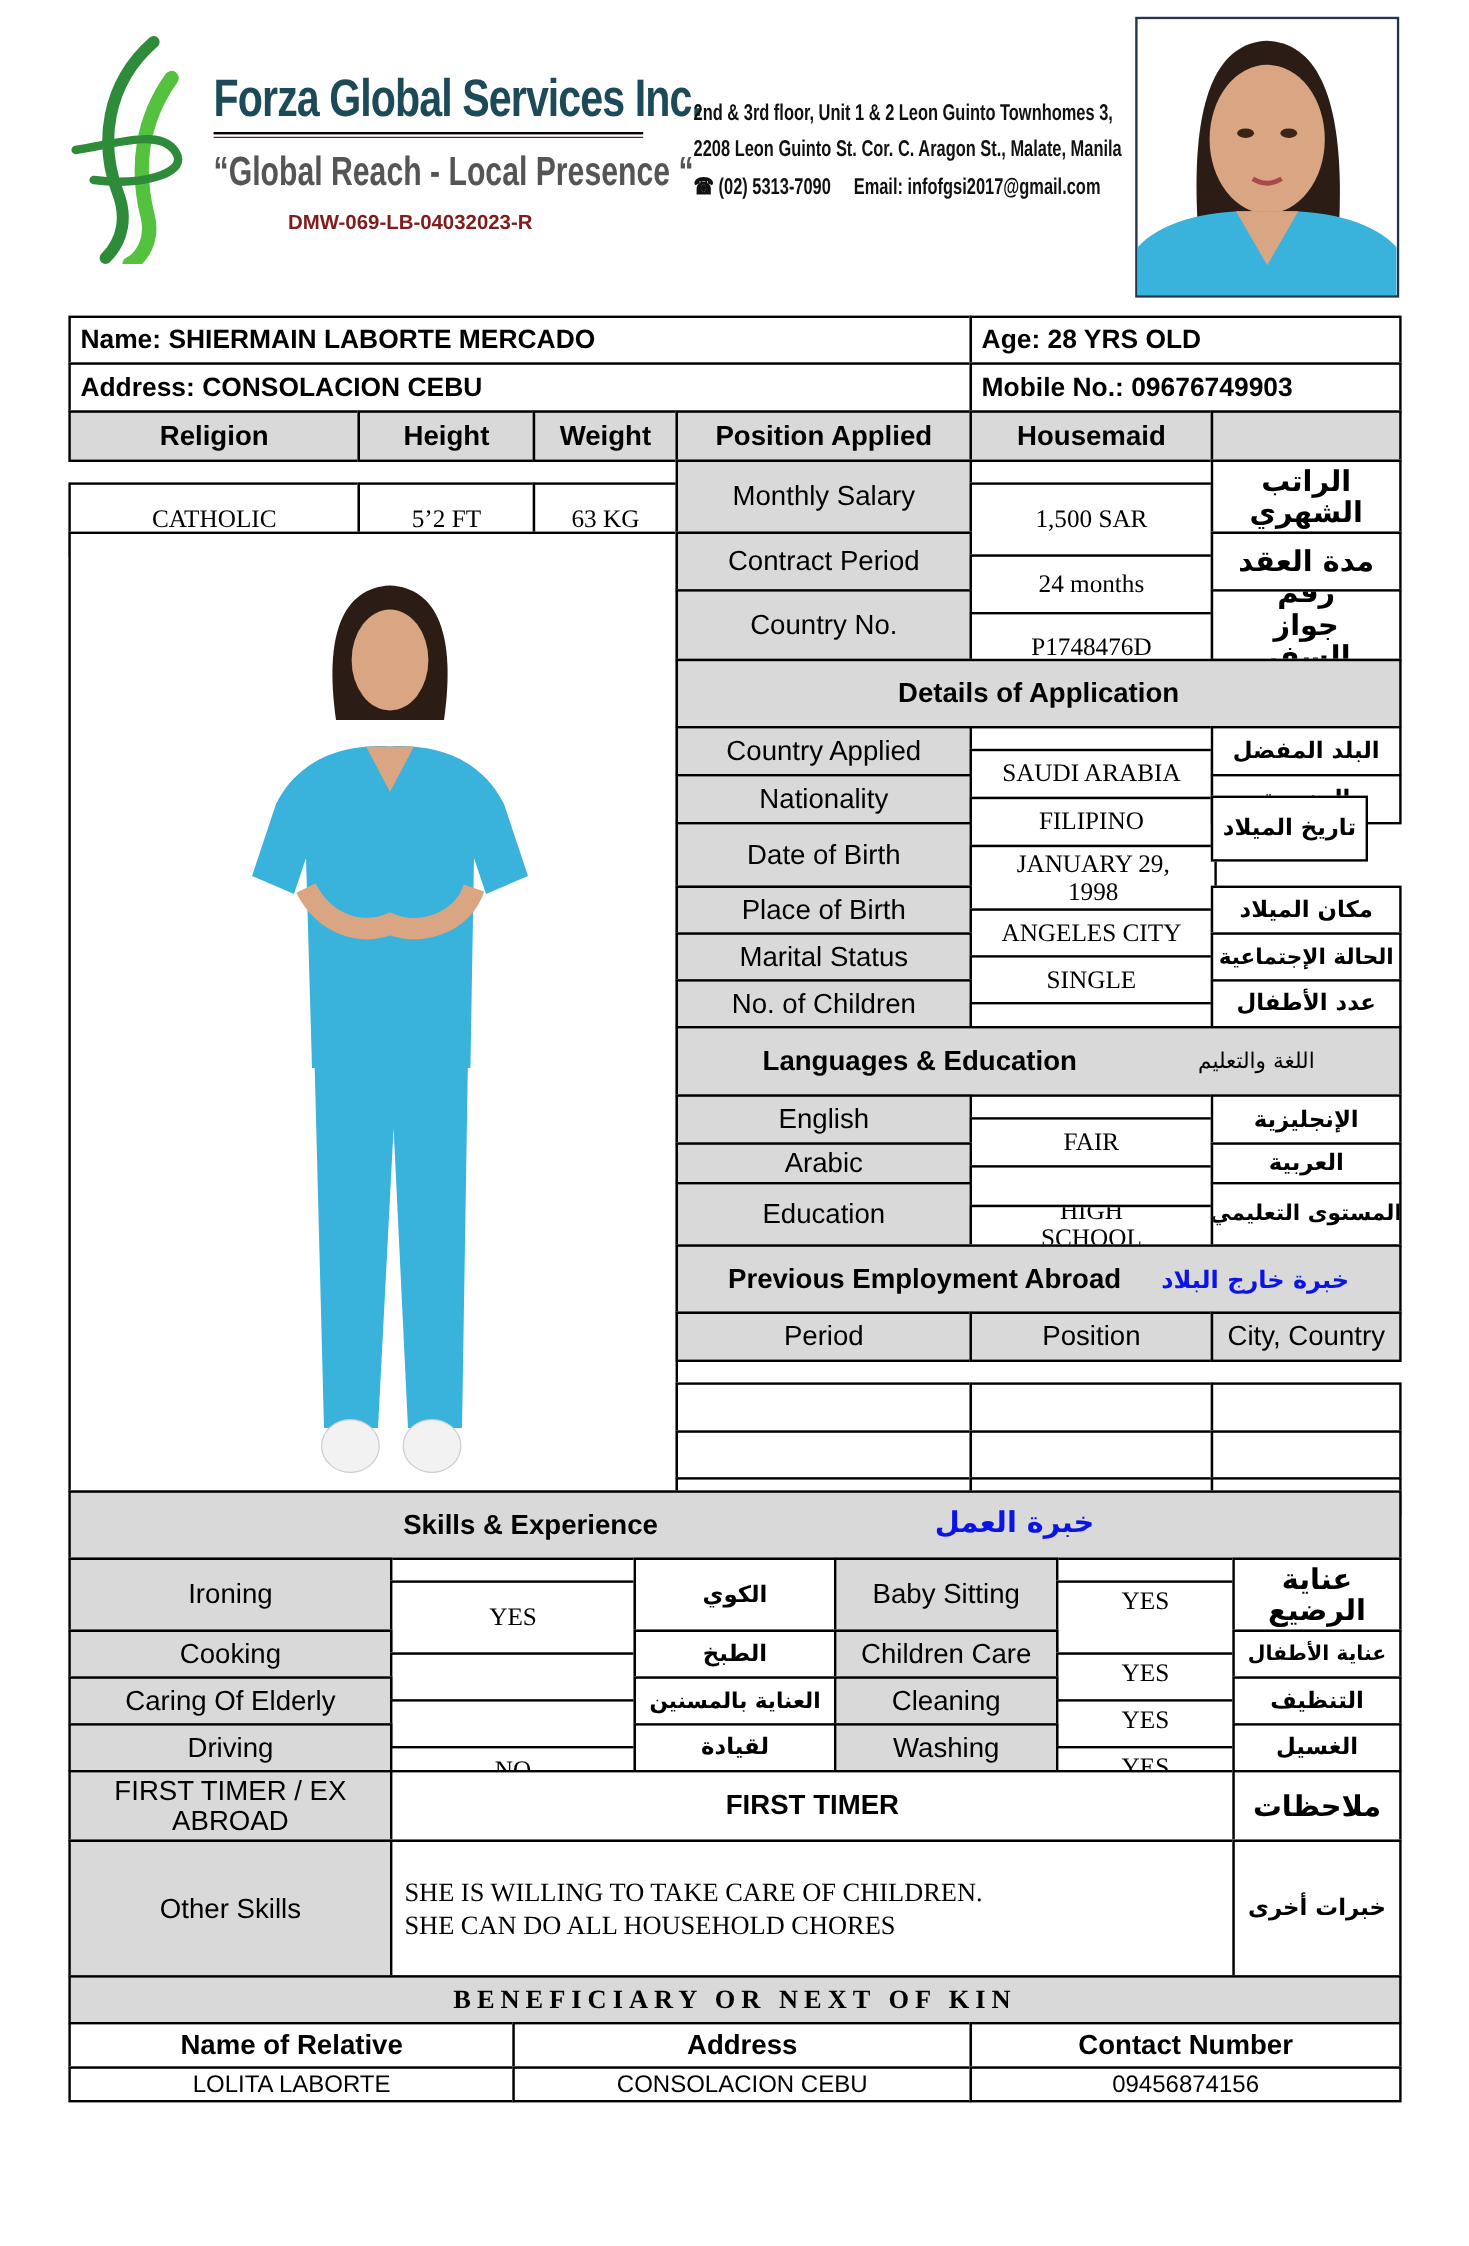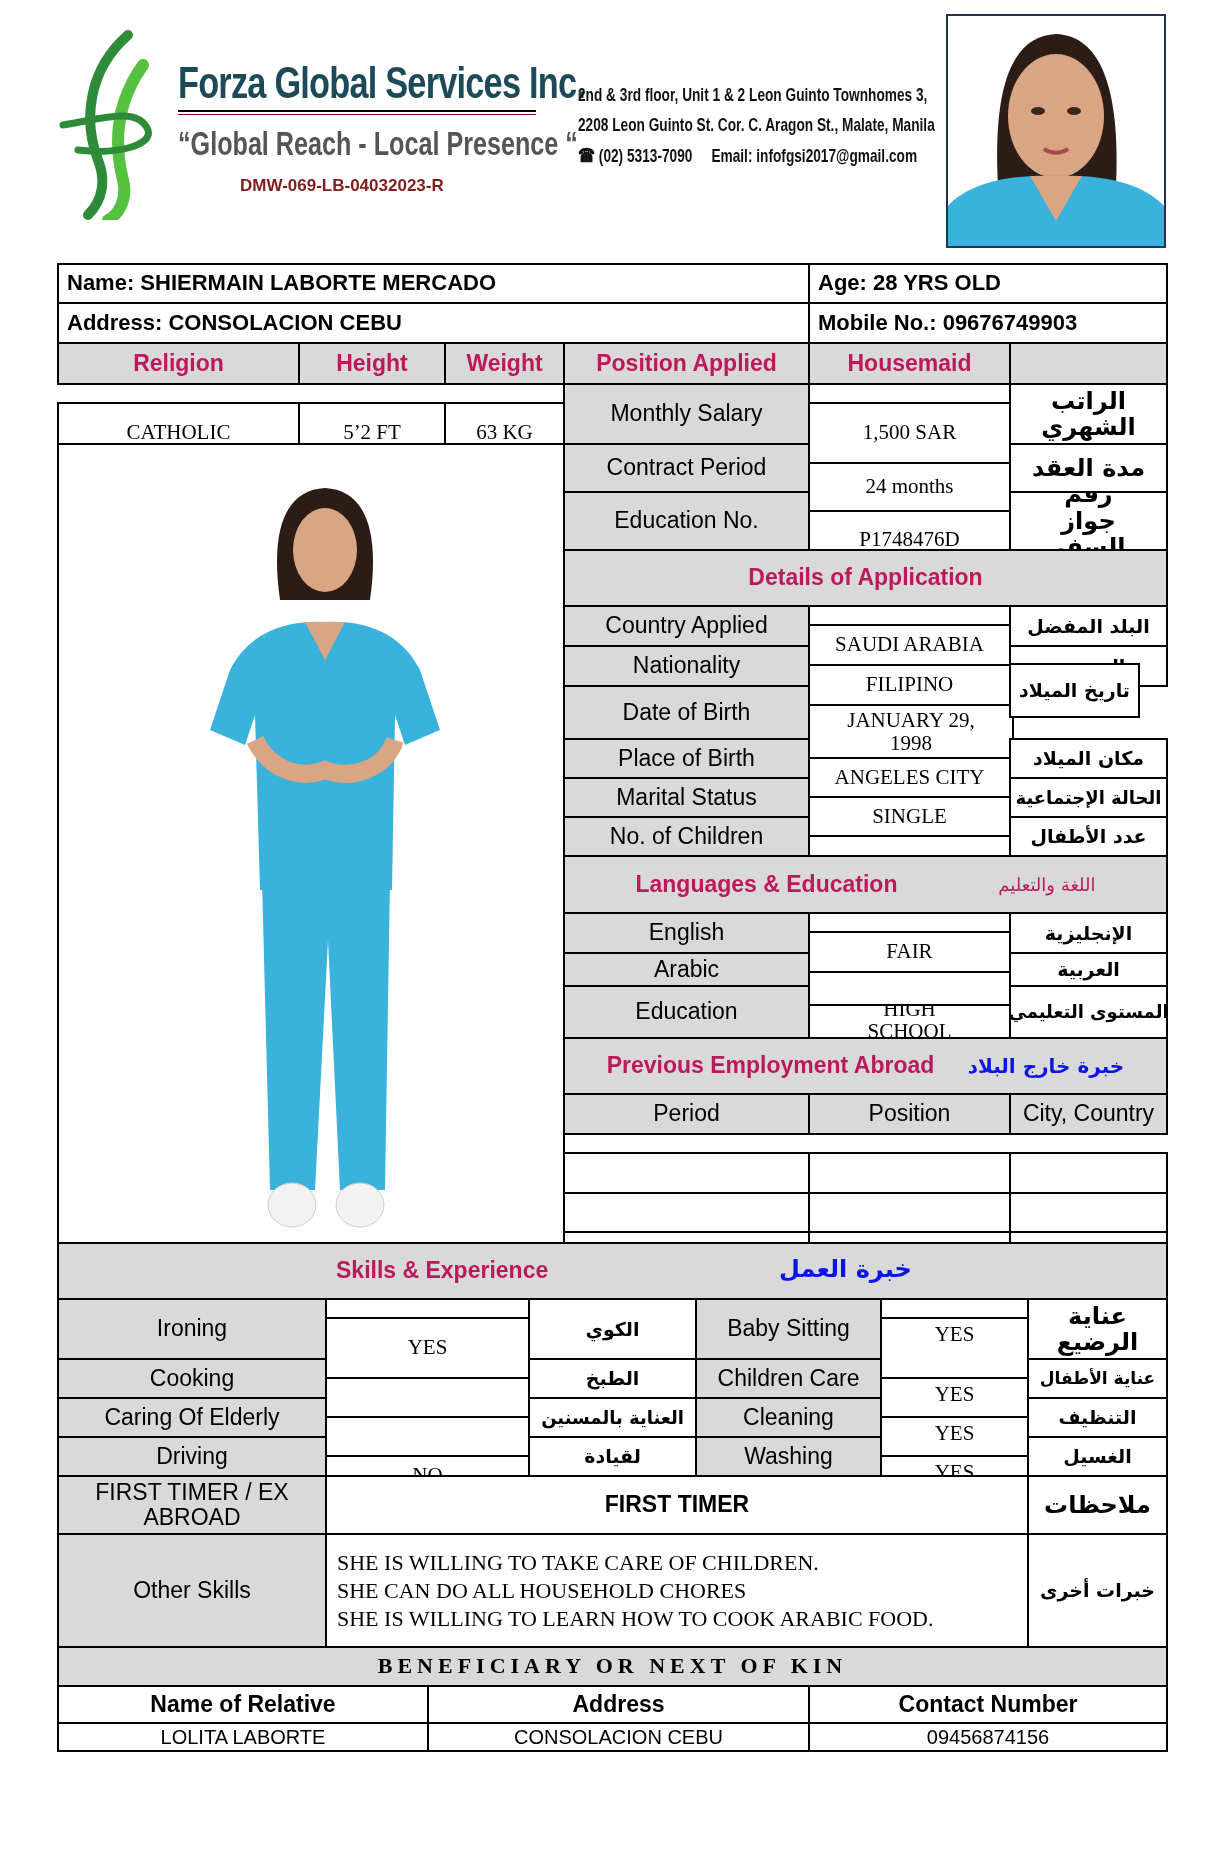--- a/index.html
+++ b/index.html
@@ -13,21 +13,21 @@
   .license { left: 240px; top: 176px; font-weight: bold; font-size: 17px; color: #7f1d1d; white-space: nowrap; }
   .addr { left: 578px; font-weight: bold; font-size: 19px; color: #111; transform: scaleX(0.72); transform-origin: left top; white-space: nowrap; }
   .photo-box { left: 946px; top: 14px; width: 220px; height: 234px; border: 2px solid #22344e; background: #fff; overflow: hidden; }
   
   .cell { position: absolute; border: 2px solid #000; display: flex; align-items: center; justify-content: center; text-align: center; overflow: hidden; line-height: 1.1; }
   .gray { background: #d9d9d9; }
   .white { background: #fff; }
   .lbl { font-family: "Liberation Sans", sans-serif; font-size: 23px; }
   .val { font-family: "Liberation Serif", serif; font-size: 21px; margin-top: 19px; }
   .bold { font-weight: bold; }
-  .blue { color: #be185d; font-weight: bold; font-size: 23px; }
+  .blue { color: #000000; font-weight: bold; font-size: 23px; }
   .ar { font-family: "DejaVu Sans", sans-serif; font-weight: bold; font-size: 19px; direction: rtl; }
   .ar-big { font-size: 24px; }
   .left { justify-content: flex-start; padding-left: 8px; }
   .top { align-items: flex-start; padding-top: 4px; }
   .wrap { white-space: normal; }
   .nowrap { white-space: nowrap; }
   .multiline { flex-direction: column; align-items: flex-start; justify-content: center; padding-left: 10px; }
   .multiline span { display: block; font-family: "Liberation Serif", serif; font-size: 22px; line-height: 28px; white-space: nowrap; }
   .spaced { letter-spacing: 5px; font-family: "Liberation Serif", serif; font-weight: bold; font-size: 22px; }
   .body-photo { left: 170px; top: 470px; width: 310px; height: 780px; }
@@ -97,21 +97,21 @@
 </div>
 
 <div class="cell gray lbl" style="left:563px;top:383px;width:247px;height:62px">Monthly Salary</div>
 <div class="cell white val" style="left:808px;top:383px;width:203px;height:62px">1,500 SAR</div>
 <div class="cell white ar ar-big wrap" style="left:1009px;top:383px;width:159px;height:62px;padding:0 20px">الراتب الشهري</div>
 
 <div class="cell gray lbl" style="left:563px;top:443px;width:247px;height:50px">Contract Period</div>
 <div class="cell white val" style="left:808px;top:443px;width:203px;height:50px">24 months</div>
 <div class="cell white ar ar-big" style="left:1009px;top:443px;width:159px;height:50px">مدة العقد</div>
 
-<div class="cell gray lbl" style="left:563px;top:491px;width:247px;height:60px">Education No.</div>
+<div class="cell gray lbl" style="left:563px;top:491px;width:247px;height:60px">Country No.</div>
 <div class="cell white val" style="left:808px;top:491px;width:203px;height:60px">P1748476D</div>
 <div class="cell white ar ar-big wrap" style="left:1009px;top:491px;width:159px;height:60px;padding:0 22px">رقم جواز السفر</div>
 
 <div class="cell gray blue" style="left:563px;top:549px;width:605px;height:58px">Details of Application</div>
 
 <div class="cell gray lbl" style="left:563px;top:605px;width:247px;height:42px">Country Applied</div>
 <div class="cell white val" style="left:808px;top:605px;width:203px;height:42px">SAUDI ARABIA</div>
 <div class="cell white ar" style="left:1009px;top:605px;width:159px;height:42px">البلد المفضل</div>
 
 <div class="cell gray lbl" style="left:563px;top:645px;width:247px;height:42px">Nationality</div>
@@ -204,21 +204,20 @@
 <div class="cell white ar" style="left:1027px;top:1436px;width:141px;height:41px">الغسيل</div>
 
 <div class="cell gray lbl wrap" style="left:57px;top:1475px;width:270px;height:60px;padding:0 25px">FIRST TIMER / EX ABROAD</div>
 <div class="cell white lbl bold" style="left:325px;top:1475px;width:704px;height:60px">FIRST TIMER</div>
 <div class="cell white ar ar-big" style="left:1027px;top:1475px;width:141px;height:60px">ملاحظات</div>
 
 <div class="cell gray lbl" style="left:57px;top:1533px;width:270px;height:115px">Other Skills</div>
 <div class="cell white multiline" style="left:325px;top:1533px;width:704px;height:115px">
   <span>SHE IS WILLING TO TAKE CARE OF CHILDREN.</span>
   <span> SHE CAN DO ALL HOUSEHOLD CHORES</span>
-  <span>SHE IS WILLING TO LEARN HOW TO COOK ARABIC FOOD.</span>
 </div>
 <div class="cell white ar" style="left:1027px;top:1533px;width:141px;height:115px">خبرات أخرى</div>
 
 <div class="cell gray spaced" style="left:57px;top:1646px;width:1111px;height:41px">BENEFICIARY OR NEXT OF KIN</div>
 <div class="cell white lbl bold" style="left:57px;top:1685px;width:372px;height:39px">Name of Relative</div>
 <div class="cell white lbl bold" style="left:427px;top:1685px;width:383px;height:39px">Address</div>
 <div class="cell white lbl bold" style="left:808px;top:1685px;width:360px;height:39px">Contact Number</div>
 <div class="cell white lbl" style="left:57px;top:1722px;width:372px;height:30px;font-size:20px">LOLITA LABORTE</div>
 <div class="cell white lbl" style="left:427px;top:1722px;width:383px;height:30px;font-size:20px">CONSOLACION CEBU</div>
 <div class="cell white lbl" style="left:808px;top:1722px;width:360px;height:30px;font-size:20px">09456874156</div>

